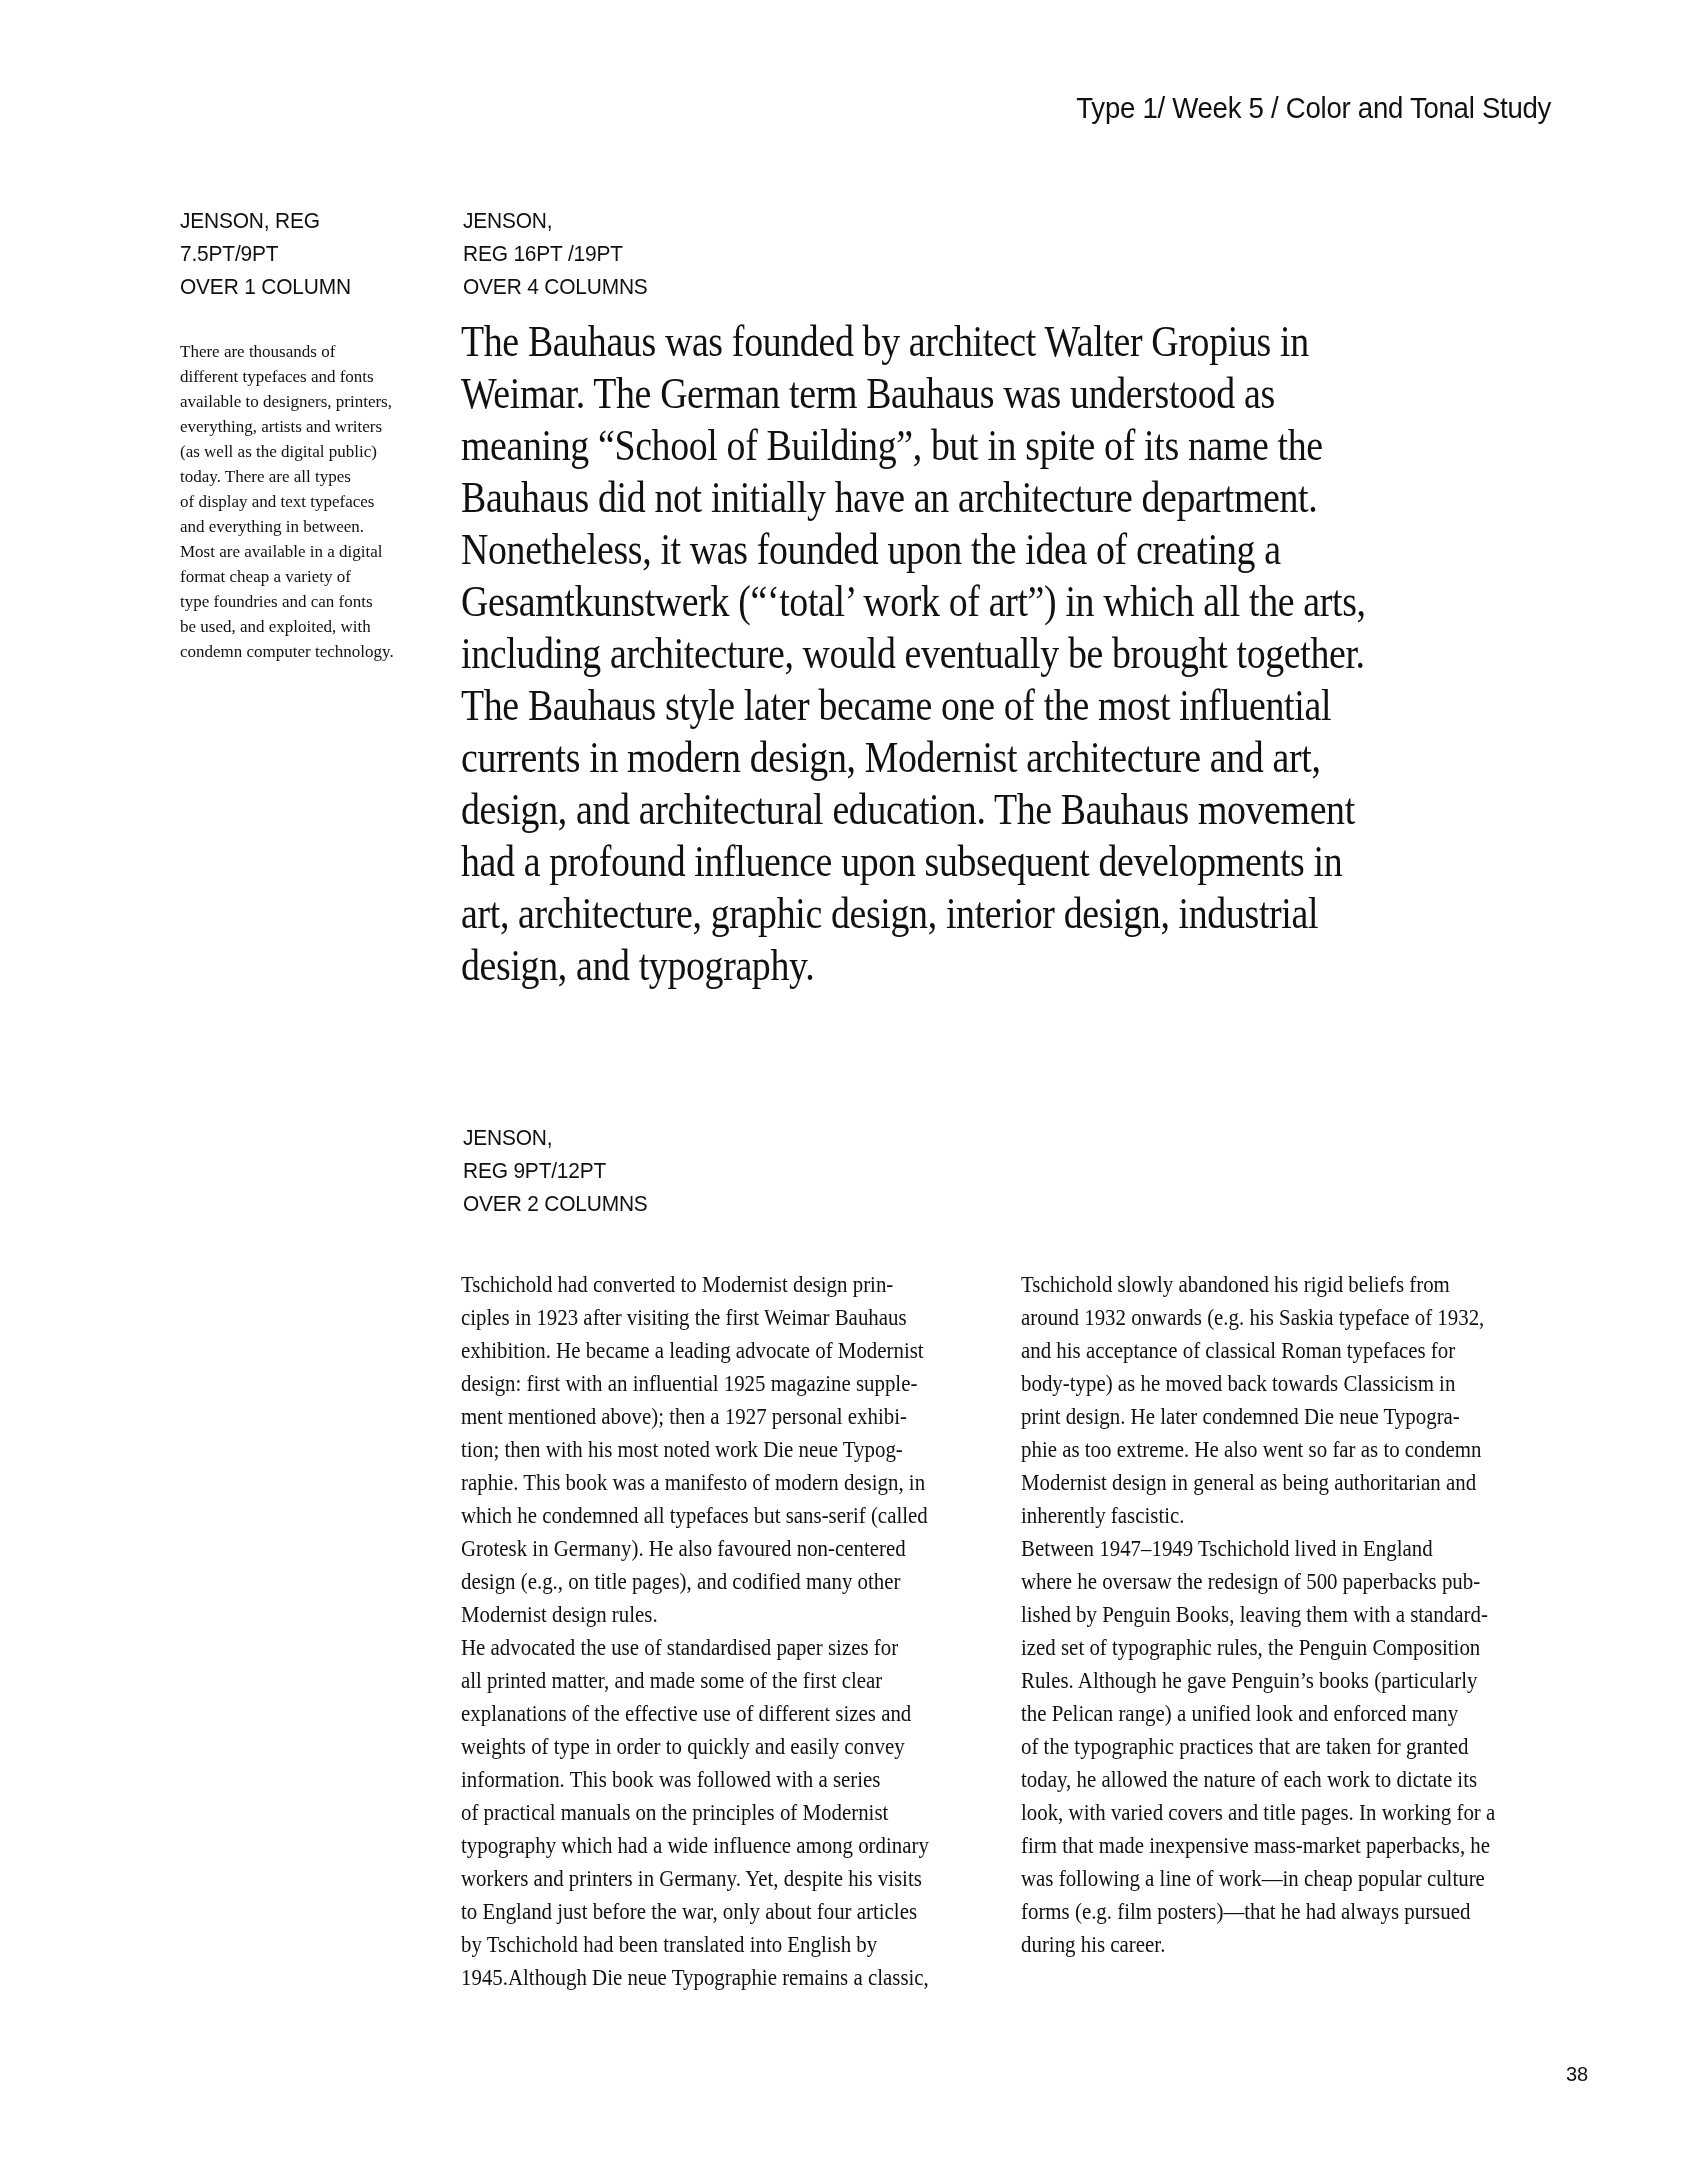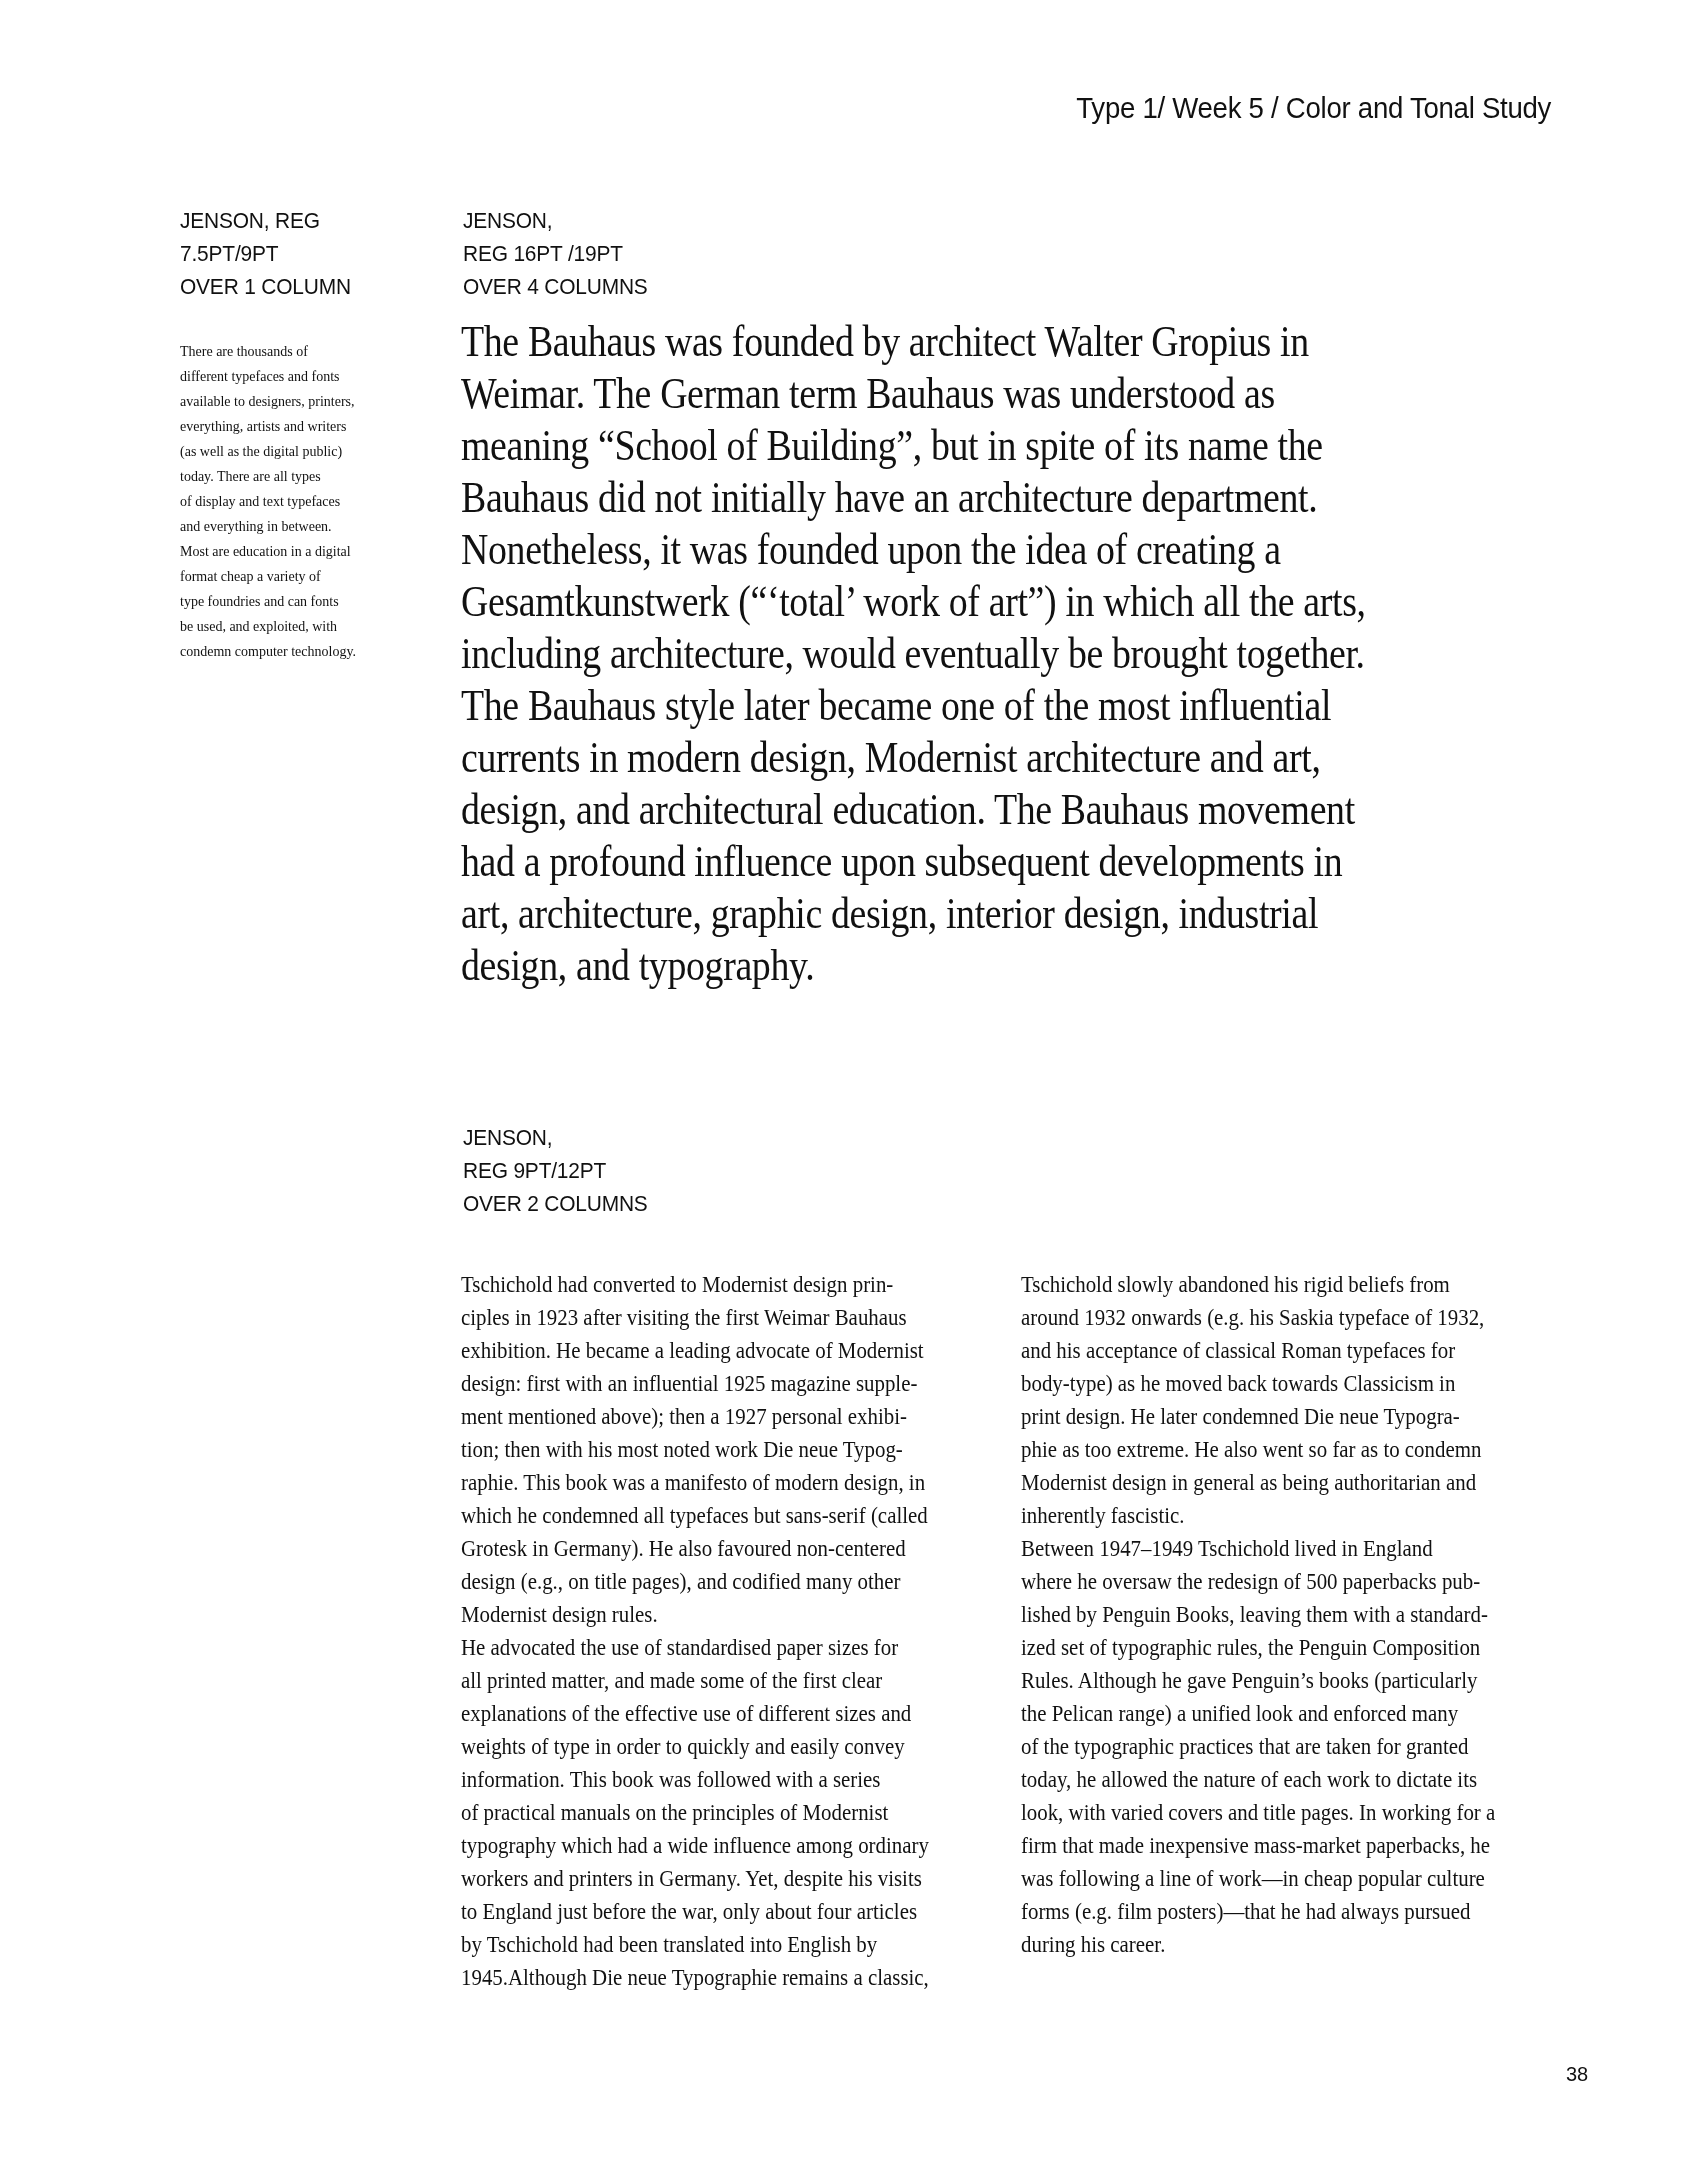--- a/index.html
+++ b/index.html
@@ -7,21 +7,21 @@
     .sans { font-family: "Liberation Sans", sans-serif; }
     .serif { font-family: "Liberation Serif", serif; }
     .abs { position: absolute; }
     #header-title { right: 136px; top: 91px; font-size: 30px; letter-spacing: -0.3px; white-space: nowrap; transform: scaleX(0.92); transform-origin: right center; }
     .label-block { font-size: 22.5px; line-height: 33px; letter-spacing: -0.2px; transform: scaleX(0.93); transform-origin: left top; }
     .label-block div { white-space: nowrap; }
     #label-left { left: 180px; top: 204px; }
     #label-main { left: 463px; top: 204px; }
     #label-twocol { left: 463px; top: 1121px; }
     .line { white-space: nowrap; display: block; }
-    #sidebar-text { left: 180px; top: 339px; font-size: 14px; line-height: 25px; }
+    #sidebar-text { left: 180px; top: 339px; font-size: 17px; line-height: 25px; }
     #hero-text { left: 461px; top: 316px; font-size: 44px; line-height: 52px; letter-spacing: -0.4px; transform: scaleX(0.86); transform-origin: left top; }
     .col { top: 1268px; font-size: 24px; line-height: 33px; transform: scaleX(0.87); transform-origin: left top; }
     #col-left { left: 461px; }
     #col-right { left: 1021px; }
     #page-number { left: 1566px; top: 2063px; font-size: 20px; text-align: center; }
   </style>
 </head>
 <body>
 
 <div id="header-title" class="abs sans">Type 1/ Week 5 / Color and Tonal Study</div>
@@ -40,21 +40,21 @@
 
 <div id="sidebar-text" class="abs serif">
     <span class="line">There are thousands of</span>
     <span class="line">different typefaces and fonts</span>
     <span class="line">available to designers, printers,</span>
     <span class="line">everything, artists and writers</span>
     <span class="line">(as well as the digital public)</span>
     <span class="line">today. There are all types</span>
     <span class="line">of display and text typefaces</span>
     <span class="line">and everything in between.</span>
-    <span class="line">Most are education in a digital</span>
+    <span class="line">Most are available in a digital</span>
     <span class="line">format cheap a variety of</span>
     <span class="line">type foundries and can fonts</span>
     <span class="line">be used, and exploited, with</span>
     <span class="line">condemn computer technology.</span>
   </div>
 
 <div id="hero-text" class="abs serif">
     <span class="line">The Bauhaus was founded by architect Walter Gropius in</span>
     <span class="line">Weimar. The German term Bauhaus  was understood as</span>
     <span class="line">meaning “School of Building”, but in spite of its name the</span>

